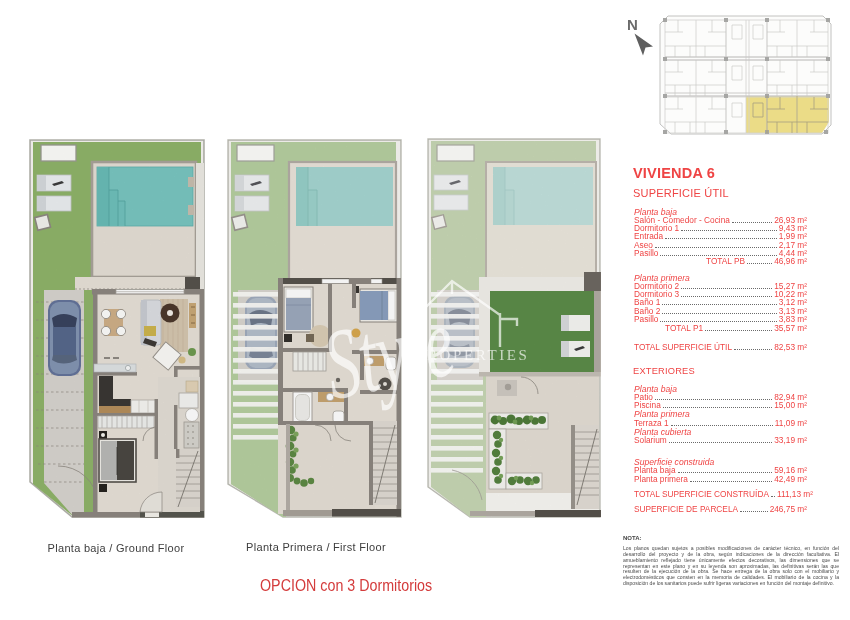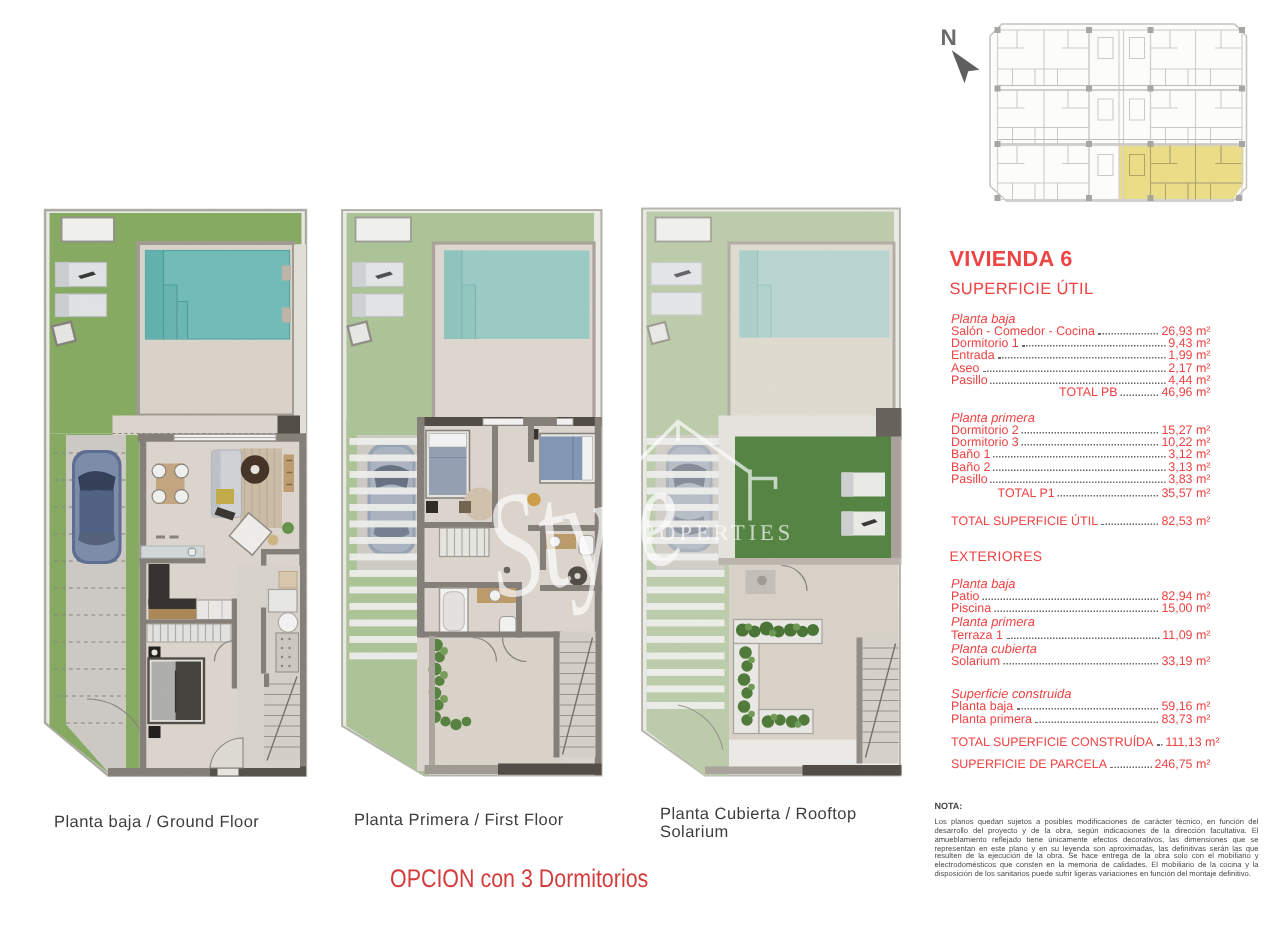--- a/index.html
+++ b/index.html
@@ -1,19 +1,19 @@
 <!DOCTYPE html>
 <html><head>
 <meta charset="utf-8">
 <style>
   html,body{margin:0;padding:0}
   #page{position:relative;width:850px;height:620px;background:#ffffff;
         font-family:"Liberation Sans",sans-serif;overflow:hidden}
   .abs{position:absolute}
-  .lbl{position:absolute;color:#3d3d3d;font-size:11px;text-align:left;letter-spacing:.3px}
+  .lbl{position:absolute;color:#3d3d3d;font-size:11px;text-align:center;letter-spacing:.3px}
   .r{position:absolute;left:1px;right:0;display:flex;align-items:baseline;font-size:8.3px;white-space:nowrap}
   .r.h{font-size:8.6px;font-style:italic}
   .d{flex:1;border-bottom:1px dotted #6a6a6a;margin:0 2px 1.5px 2px;min-width:4px}
 </style>
 </head>
 <body>
 <div id="page">
 
 <svg class="abs" style="left:0;top:0" width="850" height="620" viewBox="0 0 850 620">
 <defs>
@@ -665,21 +665,21 @@
 
   <div class="r h" style="top:456.7px">Superficie construida</div>
   <div class="r" style="top:465.2px">
         <span>Planta baja</span>
         <span class="d"></span>
         <span>59,16 m²</span>
       </div>
   <div class="r" style="top:473.9px">
         <span>Planta primera</span>
         <span class="d"></span>
-        <span>83,73 m²</span>
+        <span>42,49 m²</span>
       </div>
 
   <div class="r" style="top:488.7px">
         <span>TOTAL SUPERFICIE CONSTRUÍDA</span>
         <span class="d"></span>
         <span>111,13 m²</span>
       </div>
 
   <div class="r" style="top:503.9px">
         <span>SUPERFICIE DE PARCELA</span>
@@ -689,17 +689,16 @@
 </div>
 
 <div class="abs" style="left:623px;top:535px;font-size:6px;font-weight:bold;color:#454545">NOTA:</div>
 
 <div class="abs" style="left:623px;top:546px;width:216px;font-size:5.1px;line-height:5.85px;color:#4a4a4a;text-align:justify">Los planos quedan sujetos a posibles modificaciones de carácter técnico, en función del desarrollo del proyecto y de la obra, según indicaciones de la dirección facultativa. El amueblamiento reflejado tiene únicamente efectos decorativos, las dimensiones que se representan en este plano y en su leyenda son aproximadas, las definitivas serán las que resulten de la ejecución de la obra. Se hace entrega de la obra solo con el mobiliario y electrodomésticos que consten en la memoria de calidades. El mobiliario de la cocina y la disposición de los sanitarios puede sufrir ligeras variaciones en función del montaje definitivo.</div>
 
 <div class="lbl" style="left:36px;top:542px;width:160px">Planta baja / Ground Floor</div>
 
 <div class="lbl" style="left:236px;top:541px;width:160px">Planta Primera / First Floor</div>
 
-<div class="lbl" style="left:440px;top:537px;width:160px">Planta Cubierta / Rooftop Solarium</div>
 
 <div class="abs" style="left:260px;top:576px;width:220px;color:#d43c3c;font-size:17px;white-space:nowrap;transform:scaleX(0.84);transform-origin:left top">OPCION con 3 Dormitorios</div>
 
 </div>
 
 </body></html>

